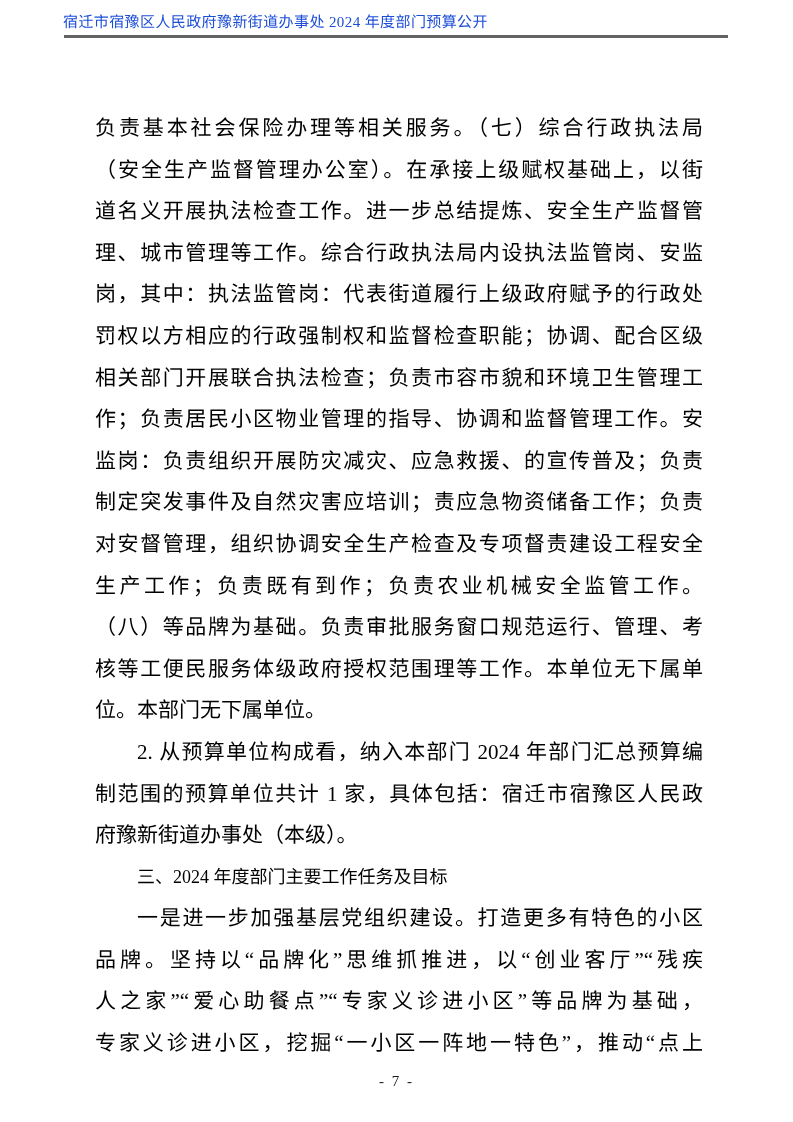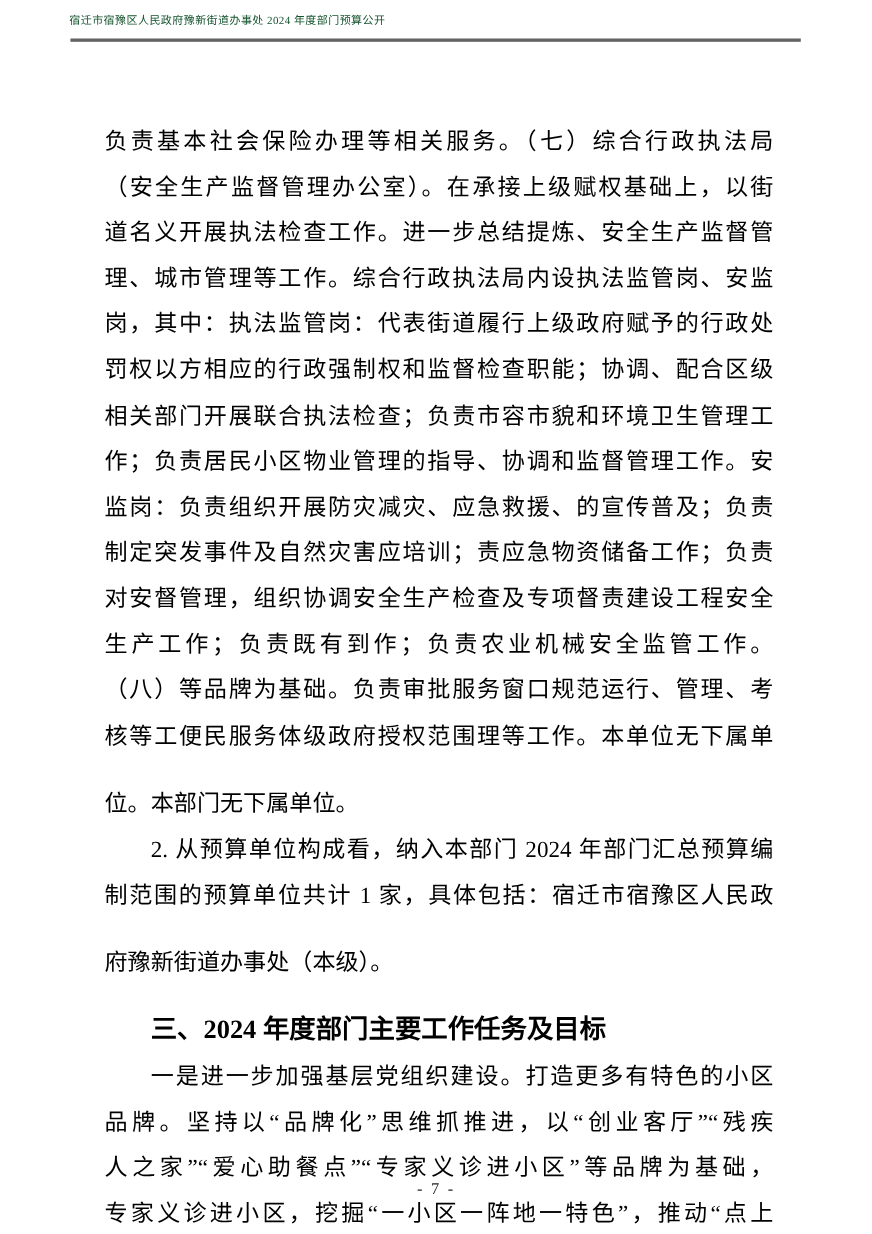--- a/index.html
+++ b/index.html
@@ -14,23 +14,23 @@
     background: #ffffff;
     color: #000000;
     font-family: "Liberation Serif", "DejaVu Serif", serif;
     overflow: hidden;
   }
   
   .hdr-title {
     position: absolute;
     left: 63px;
     top: 10px;
-    font-size: 10px;
+    font-size: 15px;
     letter-spacing: 0.4px;
-    color: #14532d;
+    color: #1d4ed8;
     white-space: nowrap;
   }
   .hdr-rule {
     position: absolute;
     left: 64px;
     top: 35px;
     width: 664px;
     height: 2.5px;
     background: #636363;
   }
@@ -47,28 +47,27 @@
     height: 41.6px;
     text-align: justify;
     text-align-last: justify;
     text-justify: inter-character;
     overflow: hidden;
     white-space: nowrap;
   }
   .ln.end {
     text-align: left;
     text-align-last: left;
-    margin-top: 20px;
   }
   .ln.ind {
     text-indent: 42px;
   }
   .ln.head {
-    font-weight: 700;
-    font-size: 24px;
+    font-weight: 400;
+    font-size: 18px;
   }
   
   .footer {
     position: absolute;
     left: 0;
     top: 1072px;
     width: 100%;
     text-align: center;
   }
   .page-number {

